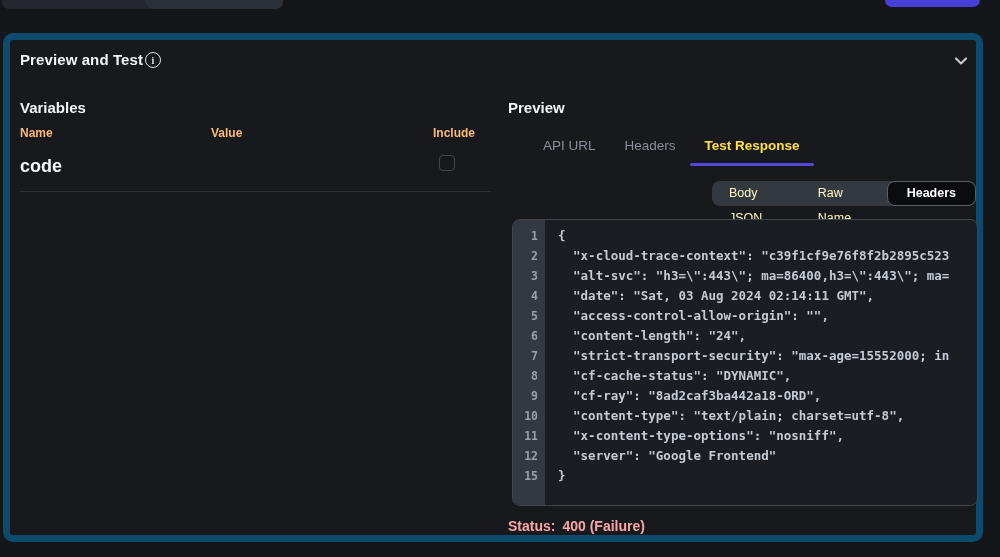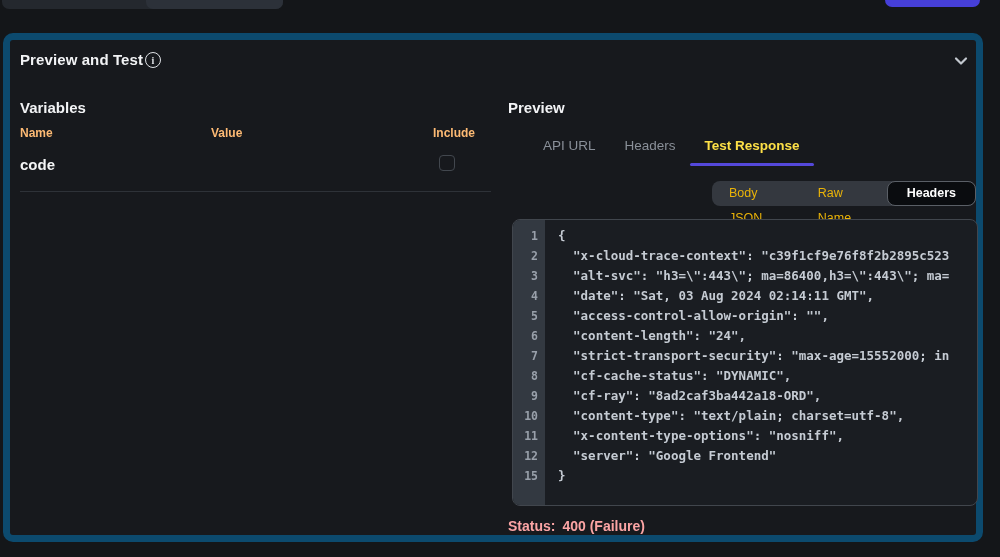--- a/index.html
+++ b/index.html
@@ -33,21 +33,21 @@
     font-size:10px; font-weight:bold; color:#dfe2e6; font-family:"Liberation Serif", serif;
   }
   .chevron { left:942px; top:12px; width:18px; height:18px; color:#c3c8cf; }
 
   
   .variables-title { left:10px; top:59px; font-size:15px; font-weight:bold; }
   .col-header { font-size:12px; font-weight:bold; color:#fdba74; top:86px; }
   .col-name    { left:10px; }
   .col-value   { left:201px; }
   .col-include { left:423px; }
-  .var-row-name { left:10px; top:116px; font-size:15px; font-weight:bold; color:#f4f5f6; }
+  .var-row-name { left:10px; top:116px; font-size:18px; font-weight:bold; color:#f4f5f6; }
   .include-checkbox {
     left:429px; top:115px; width:16px; height:16px;
     border:1.5px solid #42474e; border-radius:4px; background:transparent;
     cursor:pointer;
   }
   .var-divider { left:10px; top:151px; width:471px; height:1px; background:#2e3238; }
 
   
   .preview-title { left:498px; top:59px; font-size:15px; font-weight:bold; }
   .tabs { left:533px; top:97px; display:flex; gap:29px; font-size:13.5px; color:#8a9099; }
@@ -57,21 +57,21 @@
     content:""; position:absolute; left:-15px; right:-14px; bottom:-11px;
     height:3px; border-radius:2px; background:var(--accent, #5448da);
   }
 
   .segmented {
     left:702px; top:141px; height:25px;
     background:#34383f; border-radius:8px;
     display:flex; align-items:stretch;
     font-size:12.5px;
   }
-  .segment { padding:0 17px; line-height:25px; color:#eab308; cursor:pointer; }
+  .segment { padding:0 17px; line-height:25px; color:#fef9c3; cursor:pointer; }
   .segment.active {
     background:#0a0c0f; border:1px solid #5a5f66; border-radius:8px;
     color:#ffffff; font-weight:bold; padding:0 19px; line-height:23px;
   }
 
   
   .code-block {
     left:502px; top:179px; width:466px; height:287px;
     background:#1a1d22;
     border:1px solid #41464d; border-radius:8px;

